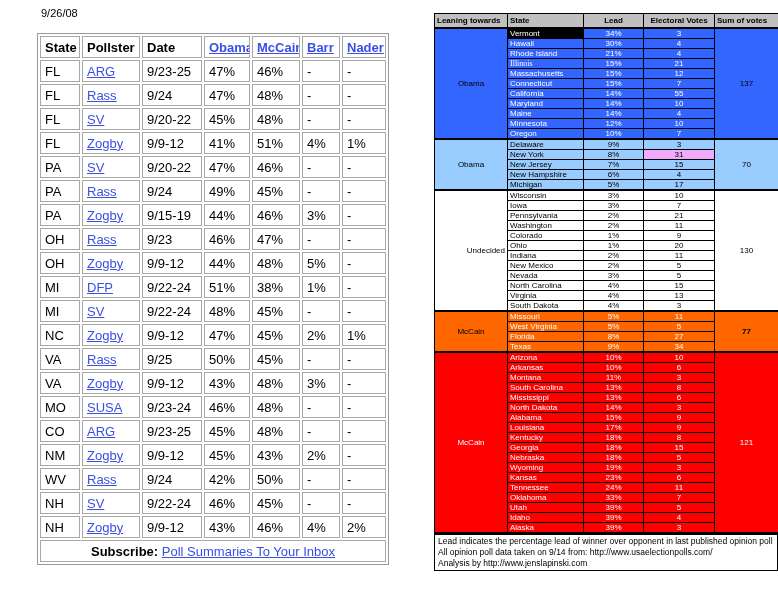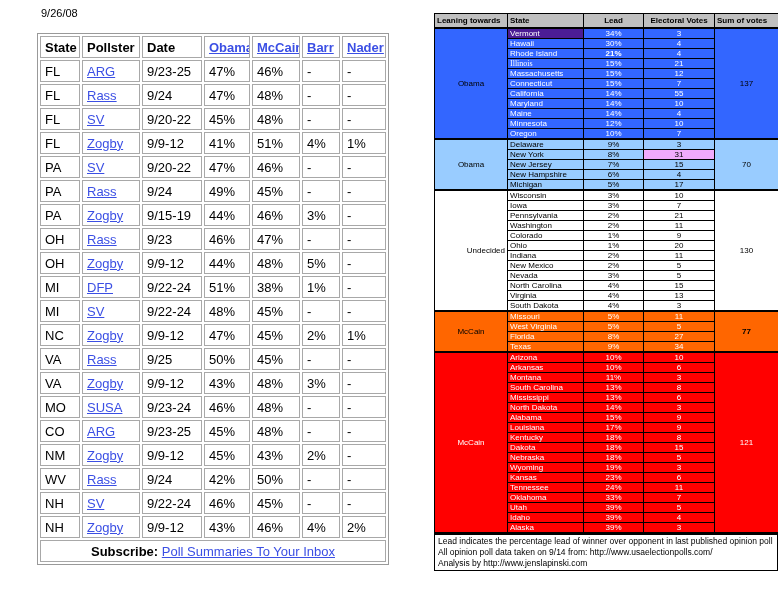--- a/index.html
+++ b/index.html
@@ -281,33 +281,33 @@
           <th>Leaning towards</th>
           <th>State</th>
           <th class="c">Lead</th>
           <th class="c">Electoral Votes</th>
           <th>Sum of votes</th>
         </tr>
     </thead>
     <tbody>
         <tr class="group-start">
           <td class="cell-label" rowspan="11" style="background: rgb(51, 102, 255); color: rgb(0, 0, 0);">Obama</td>
-          <td class="cell-state" style="background: #4c1d95; color: rgb(255, 255, 255);">Vermont</td>
+          <td class="cell-state" style="background: #000000; color: rgb(255, 255, 255);">Vermont</td>
           <td class="cell-lead" style="background: rgb(51, 102, 255); color: rgb(255, 255, 255);">34%</td>
           <td class="cell-votes" style="background: rgb(51, 102, 255); color: rgb(255, 255, 255);">3</td>
           <td class="cell-sum" rowspan="11" style="background: rgb(51, 102, 255); color: rgb(0, 0, 0);">137</td>
         </tr>
         <tr>
           <td class="cell-state" style="background: rgb(51, 102, 255); color: rgb(255, 255, 255);">Hawaii</td>
           <td class="cell-lead" style="background: rgb(51, 102, 255); color: rgb(255, 255, 255);">30%</td>
           <td class="cell-votes" style="background: rgb(51, 102, 255); color: rgb(255, 255, 255);">4</td>
         </tr>
         <tr>
           <td class="cell-state" style="background: rgb(51, 102, 255); color: rgb(255, 255, 255);">Rhode Island</td>
-          <td class="cell-lead" style="background: rgb(51, 102, 255); color: rgb(255, 255, 255); font-weight: bold;">21%</td>
+          <td class="cell-lead" style="background: rgb(51, 102, 255); color: rgb(255, 255, 255);">21%</td>
           <td class="cell-votes" style="background: rgb(51, 102, 255); color: rgb(255, 255, 255);">4</td>
         </tr>
         <tr>
           <td class="cell-state" style="background: rgb(51, 102, 255); color: rgb(255, 255, 255); font-family: Liberation Serif, serif;">Illinois</td>
           <td class="cell-lead" style="background: rgb(51, 102, 255); color: rgb(255, 255, 255);">15%</td>
           <td class="cell-votes" style="background: rgb(51, 102, 255); color: rgb(255, 255, 255);">21</td>
         </tr>
         <tr>
           <td class="cell-state" style="background: rgb(51, 102, 255); color: rgb(255, 255, 255);">Massachusetts</td>
           <td class="cell-lead" style="background: rgb(51, 102, 255); color: rgb(255, 255, 255);">15%</td>
@@ -495,21 +495,21 @@
           <td class="cell-state" style="background: rgb(255, 0, 0); color: rgb(255, 255, 255);">Louisiana</td>
           <td class="cell-lead" style="background: rgb(255, 0, 0); color: rgb(255, 255, 255);">17%</td>
           <td class="cell-votes" style="background: rgb(255, 0, 0); color: rgb(255, 255, 255);">9</td>
         </tr>
         <tr>
           <td class="cell-state" style="background: rgb(255, 0, 0); color: rgb(255, 255, 255);">Kentucky</td>
           <td class="cell-lead" style="background: rgb(255, 0, 0); color: rgb(255, 255, 255);">18%</td>
           <td class="cell-votes" style="background: rgb(255, 0, 0); color: rgb(255, 255, 255);">8</td>
         </tr>
         <tr>
-          <td class="cell-state" style="background: rgb(255, 0, 0); color: rgb(255, 255, 255);">Dakota</td>
+          <td class="cell-state" style="background: rgb(255, 0, 0); color: rgb(255, 255, 255);">Georgia</td>
           <td class="cell-lead" style="background: rgb(255, 0, 0); color: rgb(255, 255, 255);">18%</td>
           <td class="cell-votes" style="background: rgb(255, 0, 0); color: rgb(255, 255, 255);">15</td>
         </tr>
         <tr>
           <td class="cell-state" style="background: rgb(255, 0, 0); color: rgb(255, 255, 255);">Nebraska</td>
           <td class="cell-lead" style="background: rgb(255, 0, 0); color: rgb(255, 255, 255);">18%</td>
           <td class="cell-votes" style="background: rgb(255, 0, 0); color: rgb(255, 255, 255);">5</td>
         </tr>
         <tr>
           <td class="cell-state" style="background: rgb(255, 0, 0); color: rgb(255, 255, 255);">Wyoming</td>

